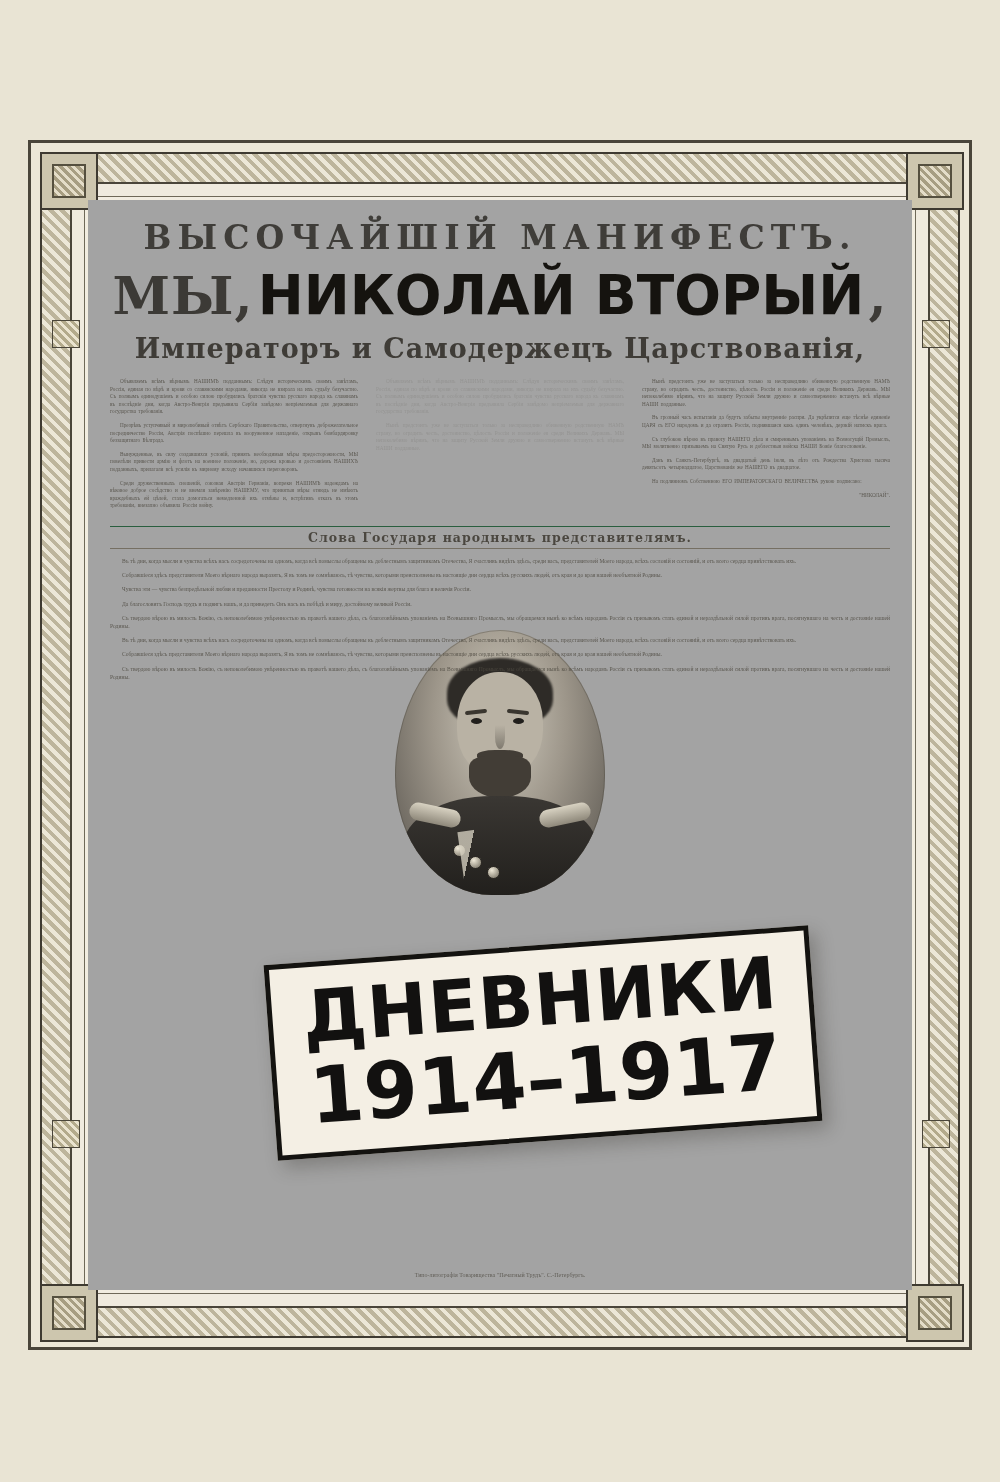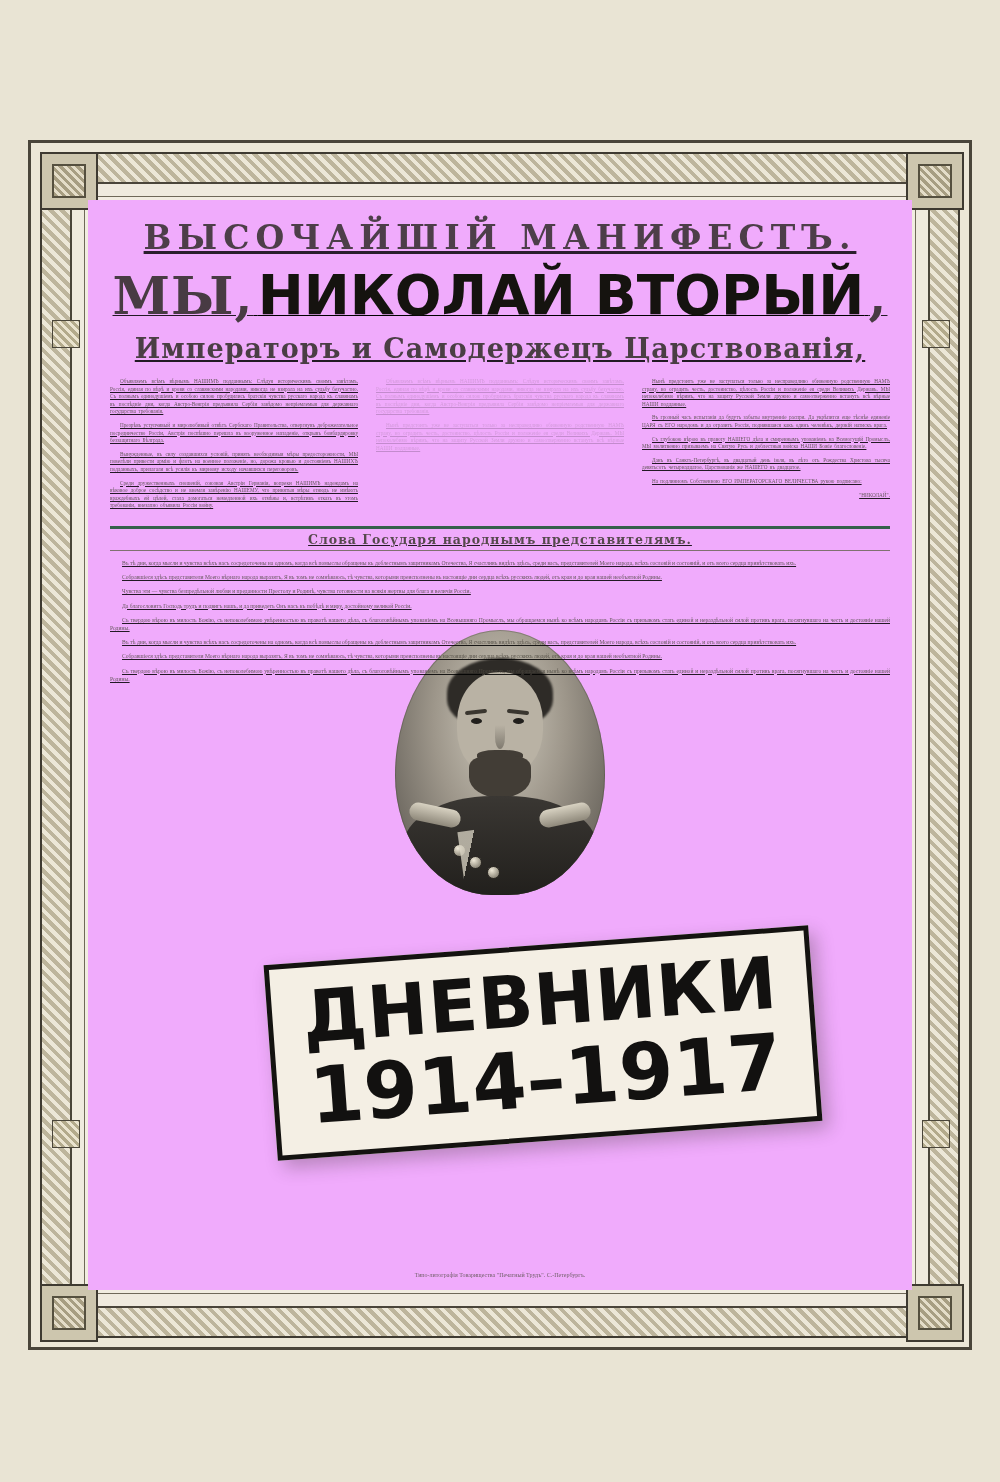--- a/index.html
+++ b/index.html
@@ -87,23 +87,22 @@
     width: 26px; height: 26px;
     border: 1px solid #4a453a;
     background: repeating-linear-gradient(45deg,#b3aa8c 0 3px,#eae3cf 3px 6px);
   }
 
   
   #poster {
     position: absolute;
     left: 88px; top: 200px;
     width: 824px; height: 1090px;
-    background: #f0abfc;
+    background: #a3a3a3;
     overflow: hidden;
-    text-decoration: underline;
   }
 
   
   .manifest-title {
     margin: 18px 0 0 0;
     text-align: center;
     font-family: "DejaVu Serif", serif;
     font-weight: bold;
     font-size: 33px;
     letter-spacing: 6px;
@@ -262,21 +261,21 @@
 
   
   .banner {
     margin: 10px 22px 0 22px;
     text-align: center;
     font-family: "DejaVu Serif", serif;
     font-weight: bold;
     font-size: 12.5px;
     letter-spacing: 1px;
     color: #3c382f;
-    border-top: 3px solid #14532d;
+    border-top: 1px solid #14532d;
     border-bottom: 1px solid #6d6758;
     padding: 3px 0;
     opacity: .85;
   }
   .wide-text {
     margin: 8px 22px 0 22px;
     font-family: "Liberation Serif", serif;
     font-size: 5.6px;
     line-height: 8.2px;
     text-align: justify;

